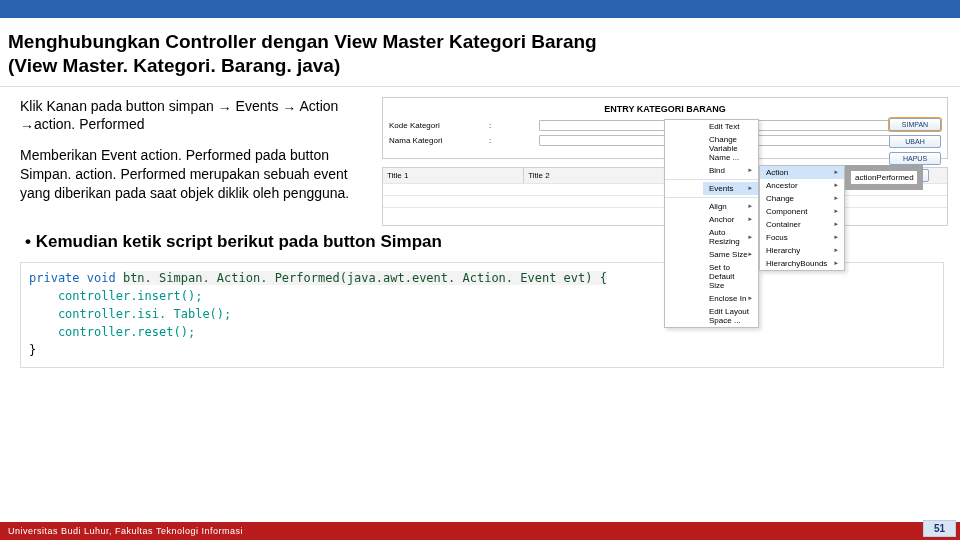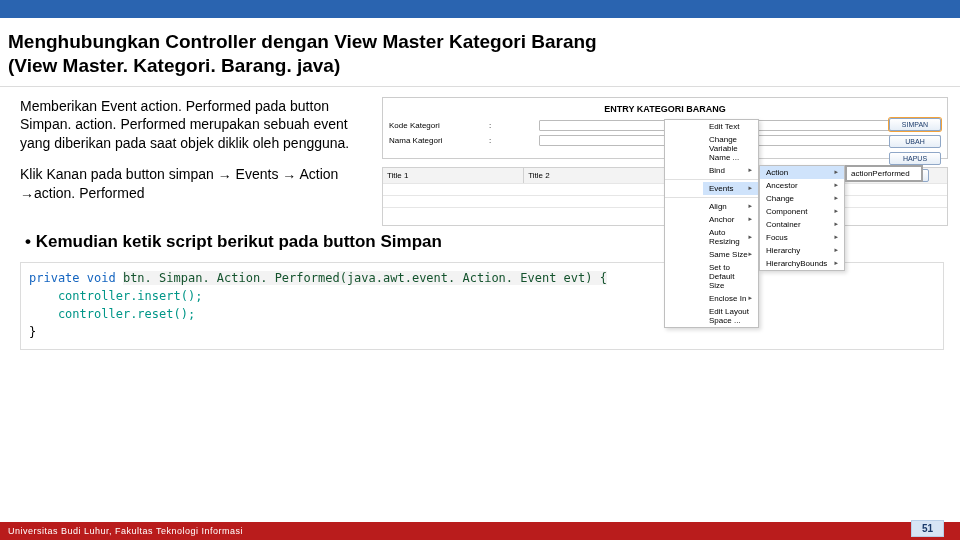--- a/index.html
+++ b/index.html
@@ -28,48 +28,48 @@
   .tbl-body { height:42px; }
   .tbl-body .r { height:12px; border-top:1px solid #e6e6e6; }
   .ctx-menu { position:absolute; top:22px; left:282px; background:#fff; border:1px solid #bfbfbf; box-shadow:2px 2px 4px rgba(0,0,0,.15); font-size:8px; width:95px; }
   .ctx-menu .mi { padding:2px 6px; display:flex; justify-content:space-between; align-items:center;margin-left:38px; }
   .ctx-menu .mi.hi { background:#cfe3fb; }
   .ctx-menu .sep { height:1px; background:#e0e0e0; margin:2px 0; }
   .tri { font-size:7px; color:#555; }
   .sub-menu { position:absolute; top:68px; left:377px; background:#fff; border:1px solid #bfbfbf; box-shadow:2px 2px 4px rgba(0,0,0,.15); font-size:8px; width:86px; }
   .sub-menu .mi { padding:2px 6px; display:flex; justify-content:space-between; }
   .sub-menu .mi.hi { background:#cfe3fb; }
-  .sub2 { position:absolute; top:68px; left:463px; background:#fff; border:2px solid #a3a3a3; font-size:8px; width:78px; padding:2px 4px; }
+  .sub2 { position:absolute; top:68px; left:463px; background:#fff; border:6px solid #a3a3a3; font-size:8px; width:78px; padding:2px 4px; }
   .bullet-line { padding:6px 20px 10px 25px; font-size:17px; font-weight:bold; }
   .bullet-line::before { content:"• "; }
   .code-block { margin:0 16px 0 20px; border:1px solid #dcdcdc; background:#fff; padding:6px 8px 8px 8px; font-family:Consolas,Menlo,monospace; font-size:12px; line-height:1.5; }
   .code-block .ln { white-space:pre; }
   .kw { color:#1565c0; } .id { color:#009688; } .bg { background:#f3f3f3; color:#14532d; }
   .footer { position:absolute; bottom:0; left:0; width:100%; height:18px; background:#b91c1c; color:#fff; font-size:9px; display:flex; align-items:center; padding:0 8px; }
   .ftxt { letter-spacing:.5px; }
-  .pagenum { position:absolute; bottom:3px; right:16px; background:#d7e5f5; color:#1a3a6a; font-size:10px; font-weight:bold; padding:2px 10px; border:1px solid #b9cfe8; }
+  .pagenum { position:absolute; bottom:3px; right:4px; background:#d7e5f5; color:#1a3a6a; font-size:10px; font-weight:bold; padding:2px 10px; border:1px solid #b9cfe8; }
 </style>
 </head>
 <body>
 
 <div class="top-bar"></div>
 
 <h1 class="heading">
   <span>Menghubungkan Controller dengan View Master Kategori Barang</span><br>
   <span>(View Master. Kategori. Barang. java)</span>
 </h1>
 
 <div class="content">
   <div class="left-col">
-    <p>Memberikan Event action. Performed pada button Simpan. action. Performed merupakan sebuah event yang diberikan pada saat objek diklik oleh pengguna.</p>
     <p>
       <span>Klik Kanan pada button simpan </span><span class="arrow">→</span>
       <span>Events </span><span class="arrow">→</span>
       <span>Action </span><span class="arrow">→</span><span>action. Performed</span>
     </p>
+    <p>Memberikan Event action. Performed pada button Simpan. action. Performed merupakan sebuah event yang diberikan pada saat objek diklik oleh pengguna.</p>
   </div>
 
   <div class="right-col">
     <div class="form-frame">
       <div class="form-title">ENTRY KATEGORI BARANG</div>
       <div class="form-row">
         <span class="lbl">Kode Kategori</span>
           <span class="colon">:</span>
           <span class="fld"></span>
       </div>
@@ -182,20 +182,21 @@
 
     <div class="sub2">actionPerformed</div>
   </div>
 </div>
 
 <div class="bullet-line">Kemudian ketik script berikut pada button Simpan</div>
 
 <div class="code-block">
   <div class="ln"><span class="kw">private void </span><span class="bg">btn. Simpan. Action. Performed(java.awt.event. Action. Event evt) {</span></div>
   <div class="ln id">    controller.insert();</div>
+  <div class="ln id">    controller.isi. Table();</div>
   <div class="ln id">    controller.reset();</div>
   <div class="ln">}</div>
 </div>
 
 <div class="footer">
   <span class="ftxt">Universitas Budi Luhur, Fakultas Teknologi Informasi</span>
 </div>
 <div class="pagenum">51</div>
 
 </body></html>

